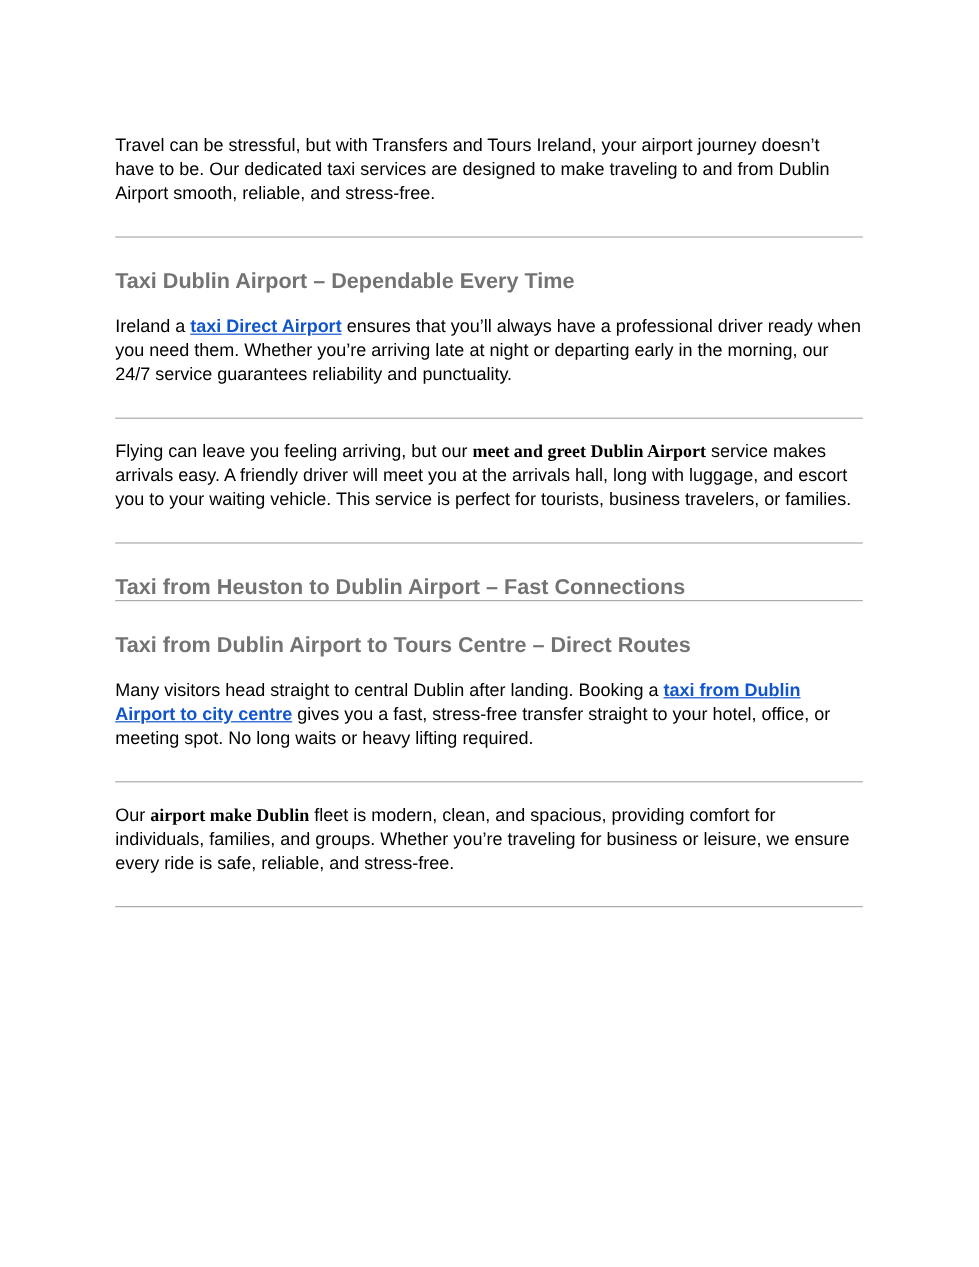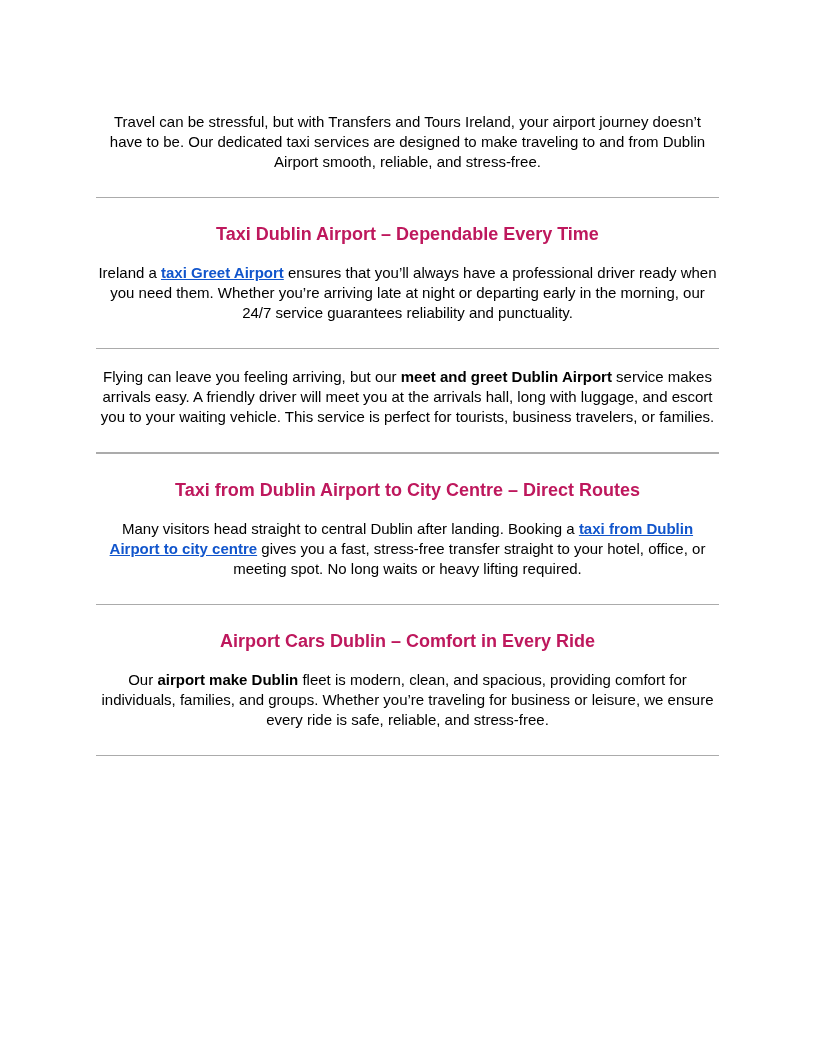--- a/index.html
+++ b/index.html
@@ -9,21 +9,20 @@
     min-height: 1056px;
     background: #ffffff;
     color: #000000;
     font-family: "Liberation Sans", "DejaVu Sans", sans-serif;
   }
   .page {
     width: 816px;
     min-height: 1056px;
     padding: 112px 97px 40px 96px;
     background: #ffffff;
-    text-align: center;
   }
   .body-text {
     font-size: 15px;
     line-height: 20px;
     margin: 0;
     color: #000000;
   }
   .intro-para {
     margin: 0 0 25px 0;
   }
@@ -33,44 +32,44 @@
   hr.divider {
     border: none;
     border-top: 1px solid #ababab;
     height: 0;
     margin: 0;
   }
   h2.heading {
     font-size: 18px;
     line-height: 21px;
     font-weight: bold;
-    color: #be185d;
+    color: #737373;
     margin: 26px 0 0 0;
   }
   a.doc-link {
     color: #1155cc;
     font-weight: bold;
     text-decoration: underline;
     cursor: pointer;
   }
-  strong { font-weight: bold; }
+  strong { font-weight: bold; font-family: Liberation Serif, serif; }
 </style>
 </head>
 <body>
 
 <div class="page">
   <p class="body-text intro-para">Travel can be stressful, but with Transfers and Tours Ireland, your airport journey doesn’t have to be. Our dedicated taxi services are designed to make traveling to and from Dublin Airport smooth, reliable, and stress-free.</p>
   <div id="sections">
       <hr class="divider">
       <h2 class="heading">Taxi Dublin Airport – Dependable Every Time</h2>
-      <p class="body-text section-para"><span>Ireland a </span><a href="#" class="doc-link">taxi Greet Airport</a><span> ensures that you’ll always have a professional driver ready when you need them. Whether you’re arriving late at night or departing early in the morning, our 24/7 service guarantees reliability and punctuality.</span></p>
+      <p class="body-text section-para"><span>Ireland a </span><a href="#" class="doc-link">taxi Direct Airport</a><span> ensures that you’ll always have a professional driver ready when you need them. Whether you’re arriving late at night or departing early in the morning, our 24/7 service guarantees reliability and punctuality.</span></p>
       <hr class="divider">
       <p class="body-text section-para"><span>Flying can leave you feeling arriving, but our </span><strong>meet and greet Dublin Airport</strong><span> service makes arrivals easy. A friendly driver will meet you at the arrivals hall, long with luggage, and escort you to your waiting vehicle. This service is perfect for tourists, business travelers, or families.</span></p>
       <hr class="divider">
+      <h2 class="heading">Taxi from Heuston to Dublin Airport – Fast Connections</h2>
       <hr class="divider">
-      <h2 class="heading">Taxi from Dublin Airport to City Centre – Direct Routes</h2>
+      <h2 class="heading">Taxi from Dublin Airport to Tours Centre – Direct Routes</h2>
       <p class="body-text section-para"><span>Many visitors head straight to central Dublin after landing. Booking a </span><a href="#" class="doc-link">taxi from Dublin Airport to city centre</a><span> gives you a fast, stress-free transfer straight to your hotel, office, or meeting spot. No long waits or heavy lifting required.</span></p>
       <hr class="divider">
-      <h2 class="heading">Airport Cars Dublin – Comfort in Every Ride</h2>
       <p class="body-text section-para"><span>Our </span><strong>airport make Dublin</strong><span> fleet is modern, clean, and spacious, providing comfort for individuals, families, and groups. Whether you’re traveling for business or leisure, we ensure every ride is safe, reliable, and stress-free.</span></p>
       <hr class="divider">
     </div>
 </div>
 
 </body></html>

